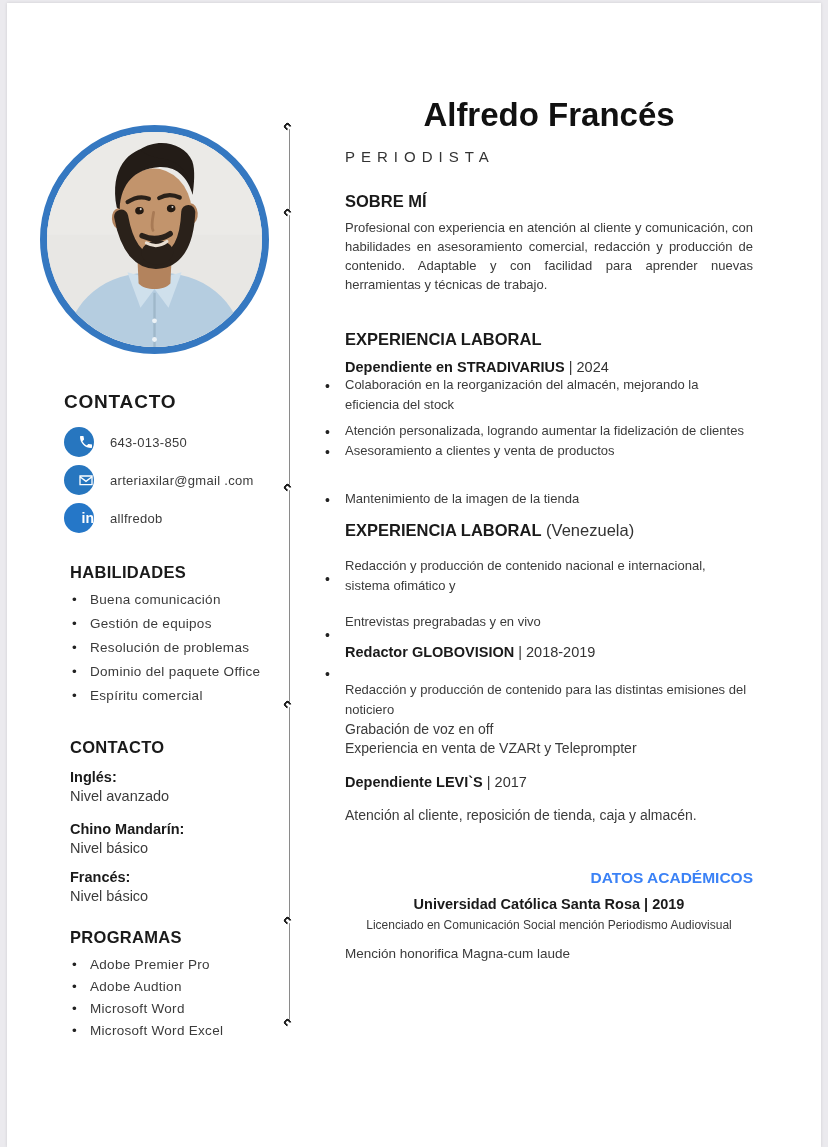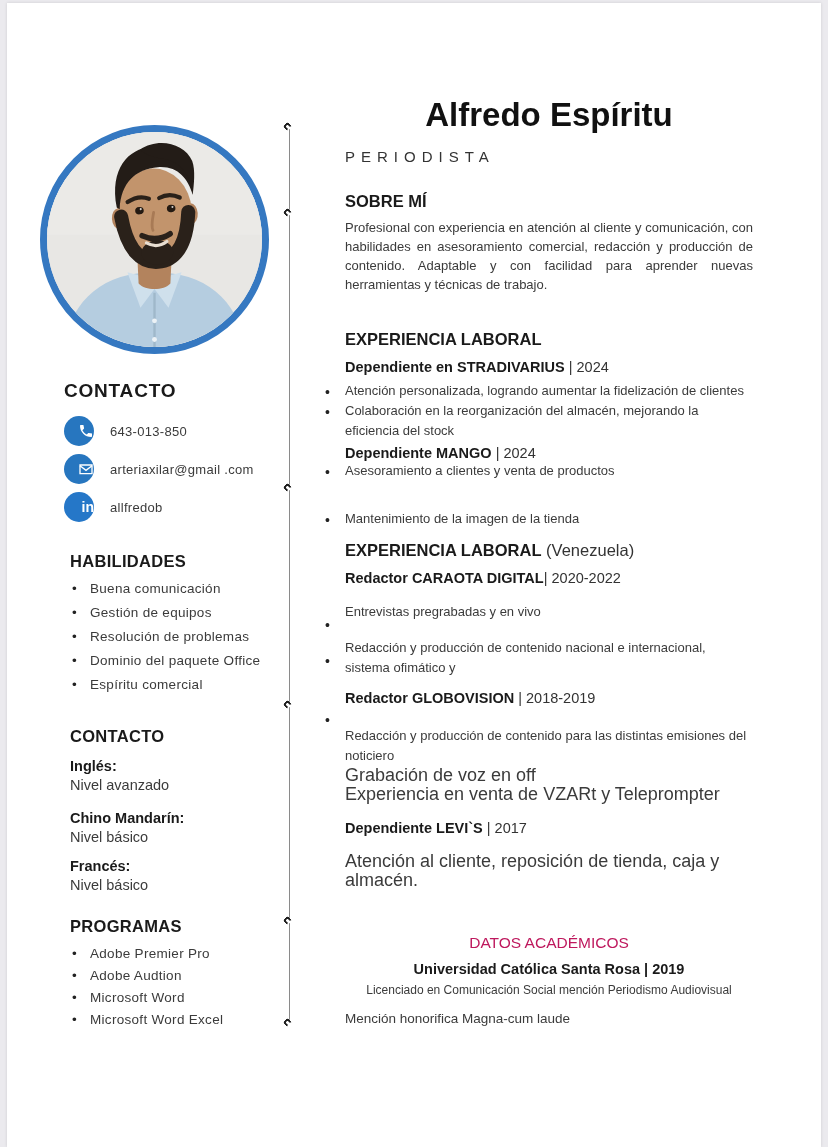--- a/index.html
+++ b/index.html
@@ -14,21 +14,21 @@
            border:7px solid #3578C1; border-radius:50%; overflow:hidden; background:#e8e7e4; }
   .photo svg { display:block; width:100%; height:100%; }
 
   
   .tl-line { position:absolute; left:282px; top:126px; width:1px; height:896px; background:#8a8a8a; }
   .tl-marker { position:absolute; left:277px; width:7px; height:7px; background:#fff;
                border:2.5px solid #1f1f1f; border-radius:50%;
                border-bottom-color:transparent; transform:rotate(-45deg); }
 
   
-  .left-col { position:absolute; left:57px; top:377px; width:236px; color:#3b3b3b; }
+  .left-col { position:absolute; left:57px; top:388px; width:236px; color:#3b3b3b; }
   .lc-h2 { font-size:19px; font-weight:bold; letter-spacing:.8px; color:#1a1a1a; }
   .c-row { display:flex; align-items:center; margin-top:14px; }
   .c-row + .c-row { margin-top:8px; }
   .c-ico { flex:0 0 30px; width:30px; height:30px; border-radius:50%; background:#2776BF;
            display:flex; align-items:center; justify-content:flex-end; }
   .c-ico.linkedin { background:#2577C8; }
   .c-ico svg { width:16px; height:16px; }
   .c-ico .in-badge { color:#fff; font-weight:bold; font-size:14px; line-height:1; }
   .c-val { margin-left:16px; font-size:13px; letter-spacing:.3px; }
   .lc-h3 { font-size:16.5px; font-weight:bold; color:#1a1a1a; margin-left:6px; letter-spacing:.3px; }
@@ -58,23 +58,23 @@
   .exp1-h { margin-top:36px; }
   .exp2-h { margin-top:12px; }
   .job-t { font-size:14.5px; font-weight:bold; color:#1a1a1a; }
   .job-t .meta { font-weight:normal; color:#333; }
   .mt4{margin-top:4px;} .mt6{margin-top:6px;} .mt10{margin-top:10px;} .mt12{margin-top:12px;}
   .mt14{margin-top:28px;} .mt16{margin-top:16px;} .mt20{margin-top:20px;}
   .b-item { position:relative; font-size:13px; line-height:20px; }
   .b-item::before { content:"•"; position:absolute; left:-20px; top:1px; color:#222; font-size:14px; }
   .b-item.dot-above::before { top:-16px; }
   .b-item.dot-low::before { top:13px; }
-  .b-line { font-size:18px; line-height:19px; }
+  .b-line { font-size:14px; line-height:19px; }
   .acad { margin-top:44px; text-align:center; }
-  .acad-h { font-size:15.5px; font-weight:normal; color:#be185d; }
+  .acad-h { font-size:15.5px; font-weight:bold; color:#3b82f6;text-align:right; }
   .acad-u { margin-top:9px; font-size:14.5px; font-weight:bold; color:#1a1a1a; }
   .acad-u .meta { color:#1a1a1a; }
   .acad-d { margin-top:6px; font-size:12px; }
   .acad-hn { margin-top:14px; font-size:13.5px; text-align:left; }
 </style>
 </head>
 <body>
 
 <div class="frame">
   <div class="page">
@@ -187,41 +187,39 @@
           <li>Adobe Premier Pro</li>
           <li>Adobe Audtion</li>
           <li>Microsoft Word</li>
           <li>Microsoft Word Excel</li>
         </ul>
       </div>
     </div>
 
     <div class="right-col">
 
-      <h1 class="name indent">Alfredo Espíritu</h1>
+      <h1 class="name indent">Alfredo Francés</h1>
       <div class="role indent">PERIODISTA</div>
 
       <div class="sec-h about-h indent">SOBRE MÍ</div>
       <p class="about-p indent">Profesional con experiencia en atención al cliente y comunicación, con habilidades en asesoramiento comercial, redacción y producción de contenido. Adaptable y con facilidad para aprender nuevas herramientas y técnicas de trabajo.</p>
 
       <div class="sec-h exp1-h indent">EXPERIENCIA LABORAL</div>
 
       <div class="job-t indent mt10"><span>Dependiente en STRADIVARIUS</span><span class="meta"> | 2024</span></div>
+      <div class="b-item indent">Colaboración en la reorganización del almacén, mejorando la eficiencia del stock</div>
       <div class="b-item indent mt6">Atención personalizada, logrando aumentar la fidelización de clientes</div>
-      <div class="b-item indent">Colaboración en la reorganización del almacén, mejorando la eficiencia del stock</div>
-
-      <div class="job-t indent mt4"><span>Dependiente MANGO</span><span class="meta"> | 2024</span></div>
+
       <div class="b-item indent">Asesoramiento a clientes y venta de productos</div>
       <div class="b-item indent mt14">Mantenimiento de la imagen de la tienda</div>
 
       <div class="sec-h exp2-h indent"><span>EXPERIENCIA LABORAL</span><span class="note"> (Venezuela)</span></div>
 
-      <div class="job-t indent mt10"><span>Redactor CARAOTA DIGITAL</span><span class="meta">| 2020-2022</span></div>
+      <div class="b-item dot-low indent mt16">Redacción y producción de contenido nacional e internacional, sistema ofimático y</div>
       <div class="b-item dot-low indent mt16">Entrevistas pregrabadas y en vivo</div>
-      <div class="b-item dot-low indent mt16">Redacción y producción de contenido nacional e internacional, sistema ofimático y</div>
 
       <div class="job-t indent mt12"><span>Redactor GLOBOVISION</span><span class="meta"> | 2018-2019</span></div>
       <div class="b-item dot-above indent mt20">Redacción y producción de contenido para las distintas emisiones del noticiero</div>
       <div class="b-line indent">Grabación de voz en off</div>
       <div class="b-line indent">Experiencia en venta de VZARt y Teleprompter</div>
 
       <div class="job-t indent mt16"><span>Dependiente LEVI`S</span><span class="meta"> | 2017</span></div>
       <div class="b-line indent mt16">Atención al cliente, reposición de tienda, caja y almacén.</div>
 
       <div class="acad indent">

